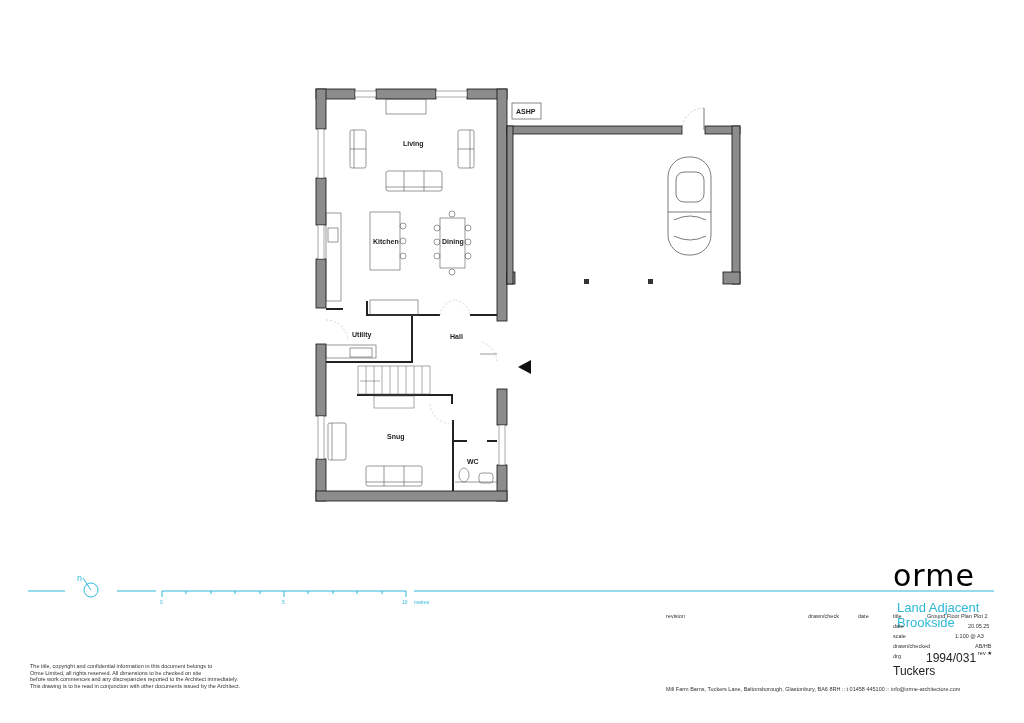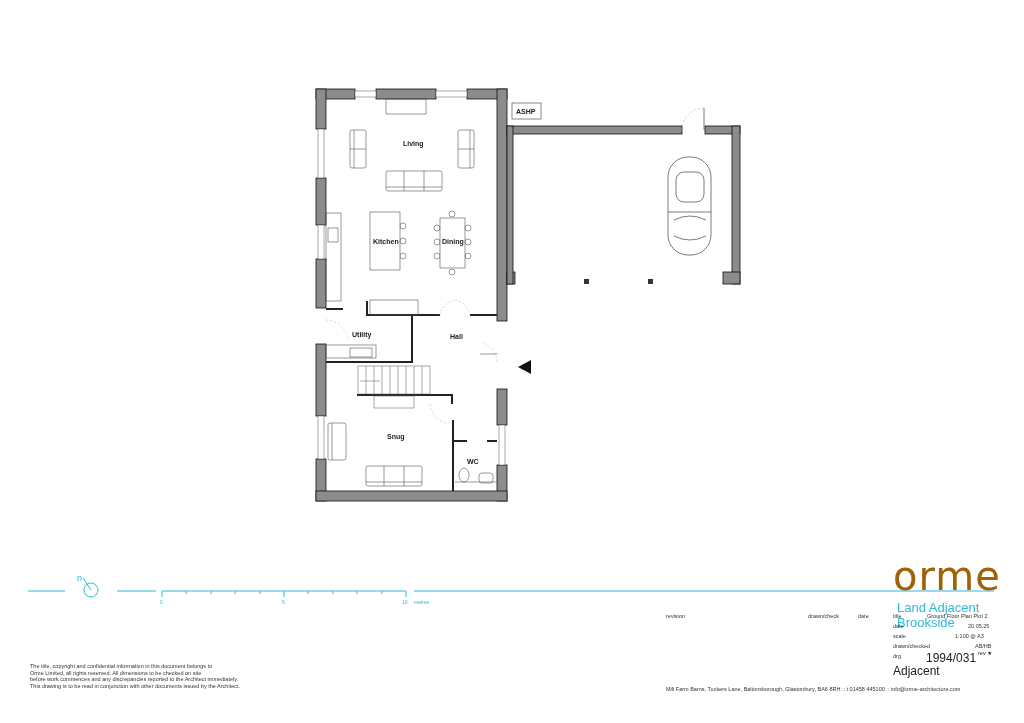--- a/index.html
+++ b/index.html
@@ -1,21 +1,21 @@
 <!DOCTYPE html>
 <html><head>
 <meta charset="utf-8">
 <style>
   html, body { margin:0; padding:0; background:#ffffff; }
   body { width:1024px; height:723px; position:relative; overflow:hidden; font-family:"Liberation Sans", sans-serif; color:#222; }
   #plan { position:absolute; left:0; top:0; }
   .room-label { font-family:"Liberation Sans", sans-serif; font-size:7px; font-weight:bold; fill:#222; }
   .tb { position:absolute; font-family:"Liberation Sans", sans-serif; color:#333; white-space:nowrap; }
   .tiny { font-size:5.5px; }
-  .logo { position:absolute; left:893px; top:561px; font-size:40px; color:#a16207; font-family:"DejaVu Sans", sans-serif; font-weight:normal; letter-spacing:1px; line-height:30px; }
+  .logo { position:absolute; left:893px; top:561px; font-size:30px; color:#000000; font-family:"DejaVu Sans", sans-serif; font-weight:normal; letter-spacing:1px; line-height:30px; }
   .project { position:absolute; left:897px; top:600px; font-size:13px; color:#2fb8d8; }
   .drg-num { position:absolute; left:926px; top:651px; font-size:12px; color:#222; }
   .rev { position:absolute; left:978px; top:650px; font-size:5.5px; color:#222; }
   .proposed { position:absolute; left:893px; top:664px; font-size:12px; color:#222; }
   .disclaimer { position:absolute; left:30px; top:663px; font-size:5.5px; line-height:6.5px; color:#333; }
 </style>
 </head>
 <body>
 
 <svg id="plan" width="1024" height="723" viewBox="0 0 1024 723" xmlns="http://www.w3.org/2000/svg">
@@ -201,21 +201,21 @@
 <div class="tb tiny" style="left:927px;top:613px;">Ground Floor Plan Plot 2</div>
 <div class="tb tiny" style="left:893px;top:623px;">date</div>
 <div class="tb tiny" style="left:968px;top:623px;">20.05.25</div>
 <div class="tb tiny" style="left:893px;top:633px;">scale</div>
 <div class="tb tiny" style="left:955px;top:633px;">1:100 @ A3</div>
 <div class="tb tiny" style="left:893px;top:643px;">drawn/checked</div>
 <div class="tb tiny" style="left:975px;top:643px;">AB/HB</div>
 <div class="tb tiny" style="left:893px;top:653px;">drg</div>
 <div class="drg-num">1994/031</div>
 <div class="rev"><span>rev</span> <span>★</span></div>
-<div class="proposed">Adjacent</div>
+<div class="proposed">Tuckers</div>
 
 <div class="tb tiny" style="left:666px;top:686px;">Mill Farm Barns, Tuckers Lane, Baltonsborough, Glastonbury, BA6 8RH :: t 01458 445100 :: info@orme-architecture.com</div>
 
 <div class="disclaimer">
   <div>The title, copyright and confidential information in this document belongs to</div>
   <div>Orme Limited, all rights reserved. All dimensions to be checked on site</div>
   <div>before work commences and any discrepancies reported to the Architect immediately.</div>
   <div>This drawing is to be read in conjunction with other documents issued by the Architect.</div>
 </div>
 

